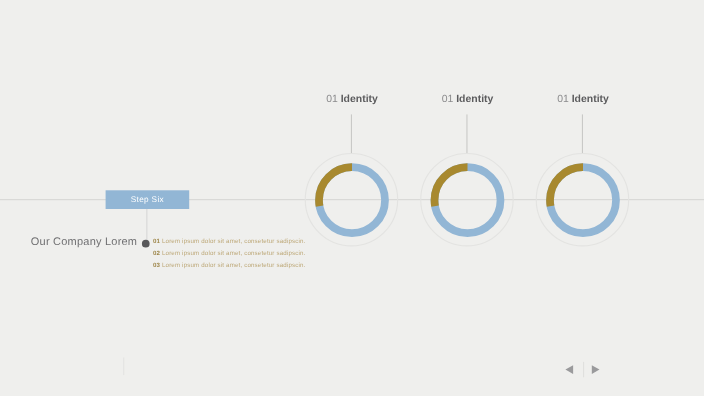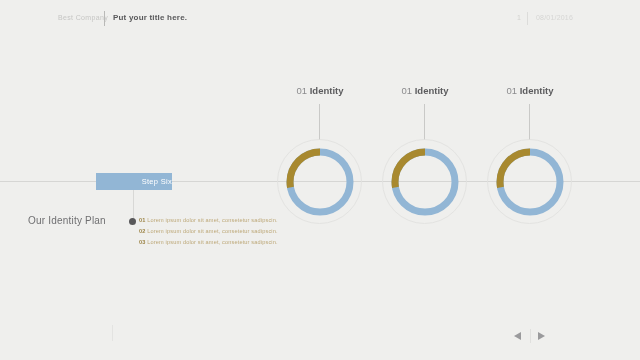--- a/index.html
+++ b/index.html
@@ -89,21 +89,21 @@
 
   .step-tab {
     position: absolute;
     left: 96px;
     top: 173px;
     width: 76px;
     height: 17px;
     background: #92b6d5;
     display: flex;
     align-items: center;
-    justify-content: flex-end;
+    justify-content: center;
   }
   .step-tab-label {
     font-size: 7.5px;
     color: #ffffff;
     letter-spacing: 0.3px;
     white-space: nowrap;
   }
   .step-stem {
     position: absolute;
     left: 133px;
@@ -235,37 +235,29 @@
     width: 1px;
     height: 14px;
     background: #e0e0de;
   }
 </style>
 </head>
 <body>
 
 <div class="slide">
 
-  <div class="header">
-    <div class="hdr-company">Best Company</div>
-    <div class="hdr-divider"></div>
-    <div class="hdr-title">Put your title here.</div>
-    <div class="hdr-page">1</div>
-    <div class="hdr-divider2"></div>
-    <div class="hdr-date">08/01/2016</div>
-  </div>
 
   <div class="timeline-axis"></div>
 
   <div class="step-tab">
     <span class="step-tab-label">Step Six</span>
   </div>
   <div class="step-stem"></div>
 
-  <div class="plan-label">Our Identity Plan</div>
+  <div class="plan-label">Our Company Lorem</div>
   <div class="plan-bullet"></div>
   <div class="body-copy"><b>01</b> Lorem ipsum dolor sit amet, consetetur sadipscin. <b>02</b> Lorem ipsum dolor sit amet, consetetur sadipscin. <b>03</b> Lorem ipsum dolor sit amet, consetetur sadipscin.</div>
 
   <div class="ring-group" style="left:260px;">
     <div class="ring-label">
       <span class="num">01</span>
       <span class="word">Identity</span>
     </div>
     <div class="ring-connector"></div>
     <div class="ring-halo"></div>

